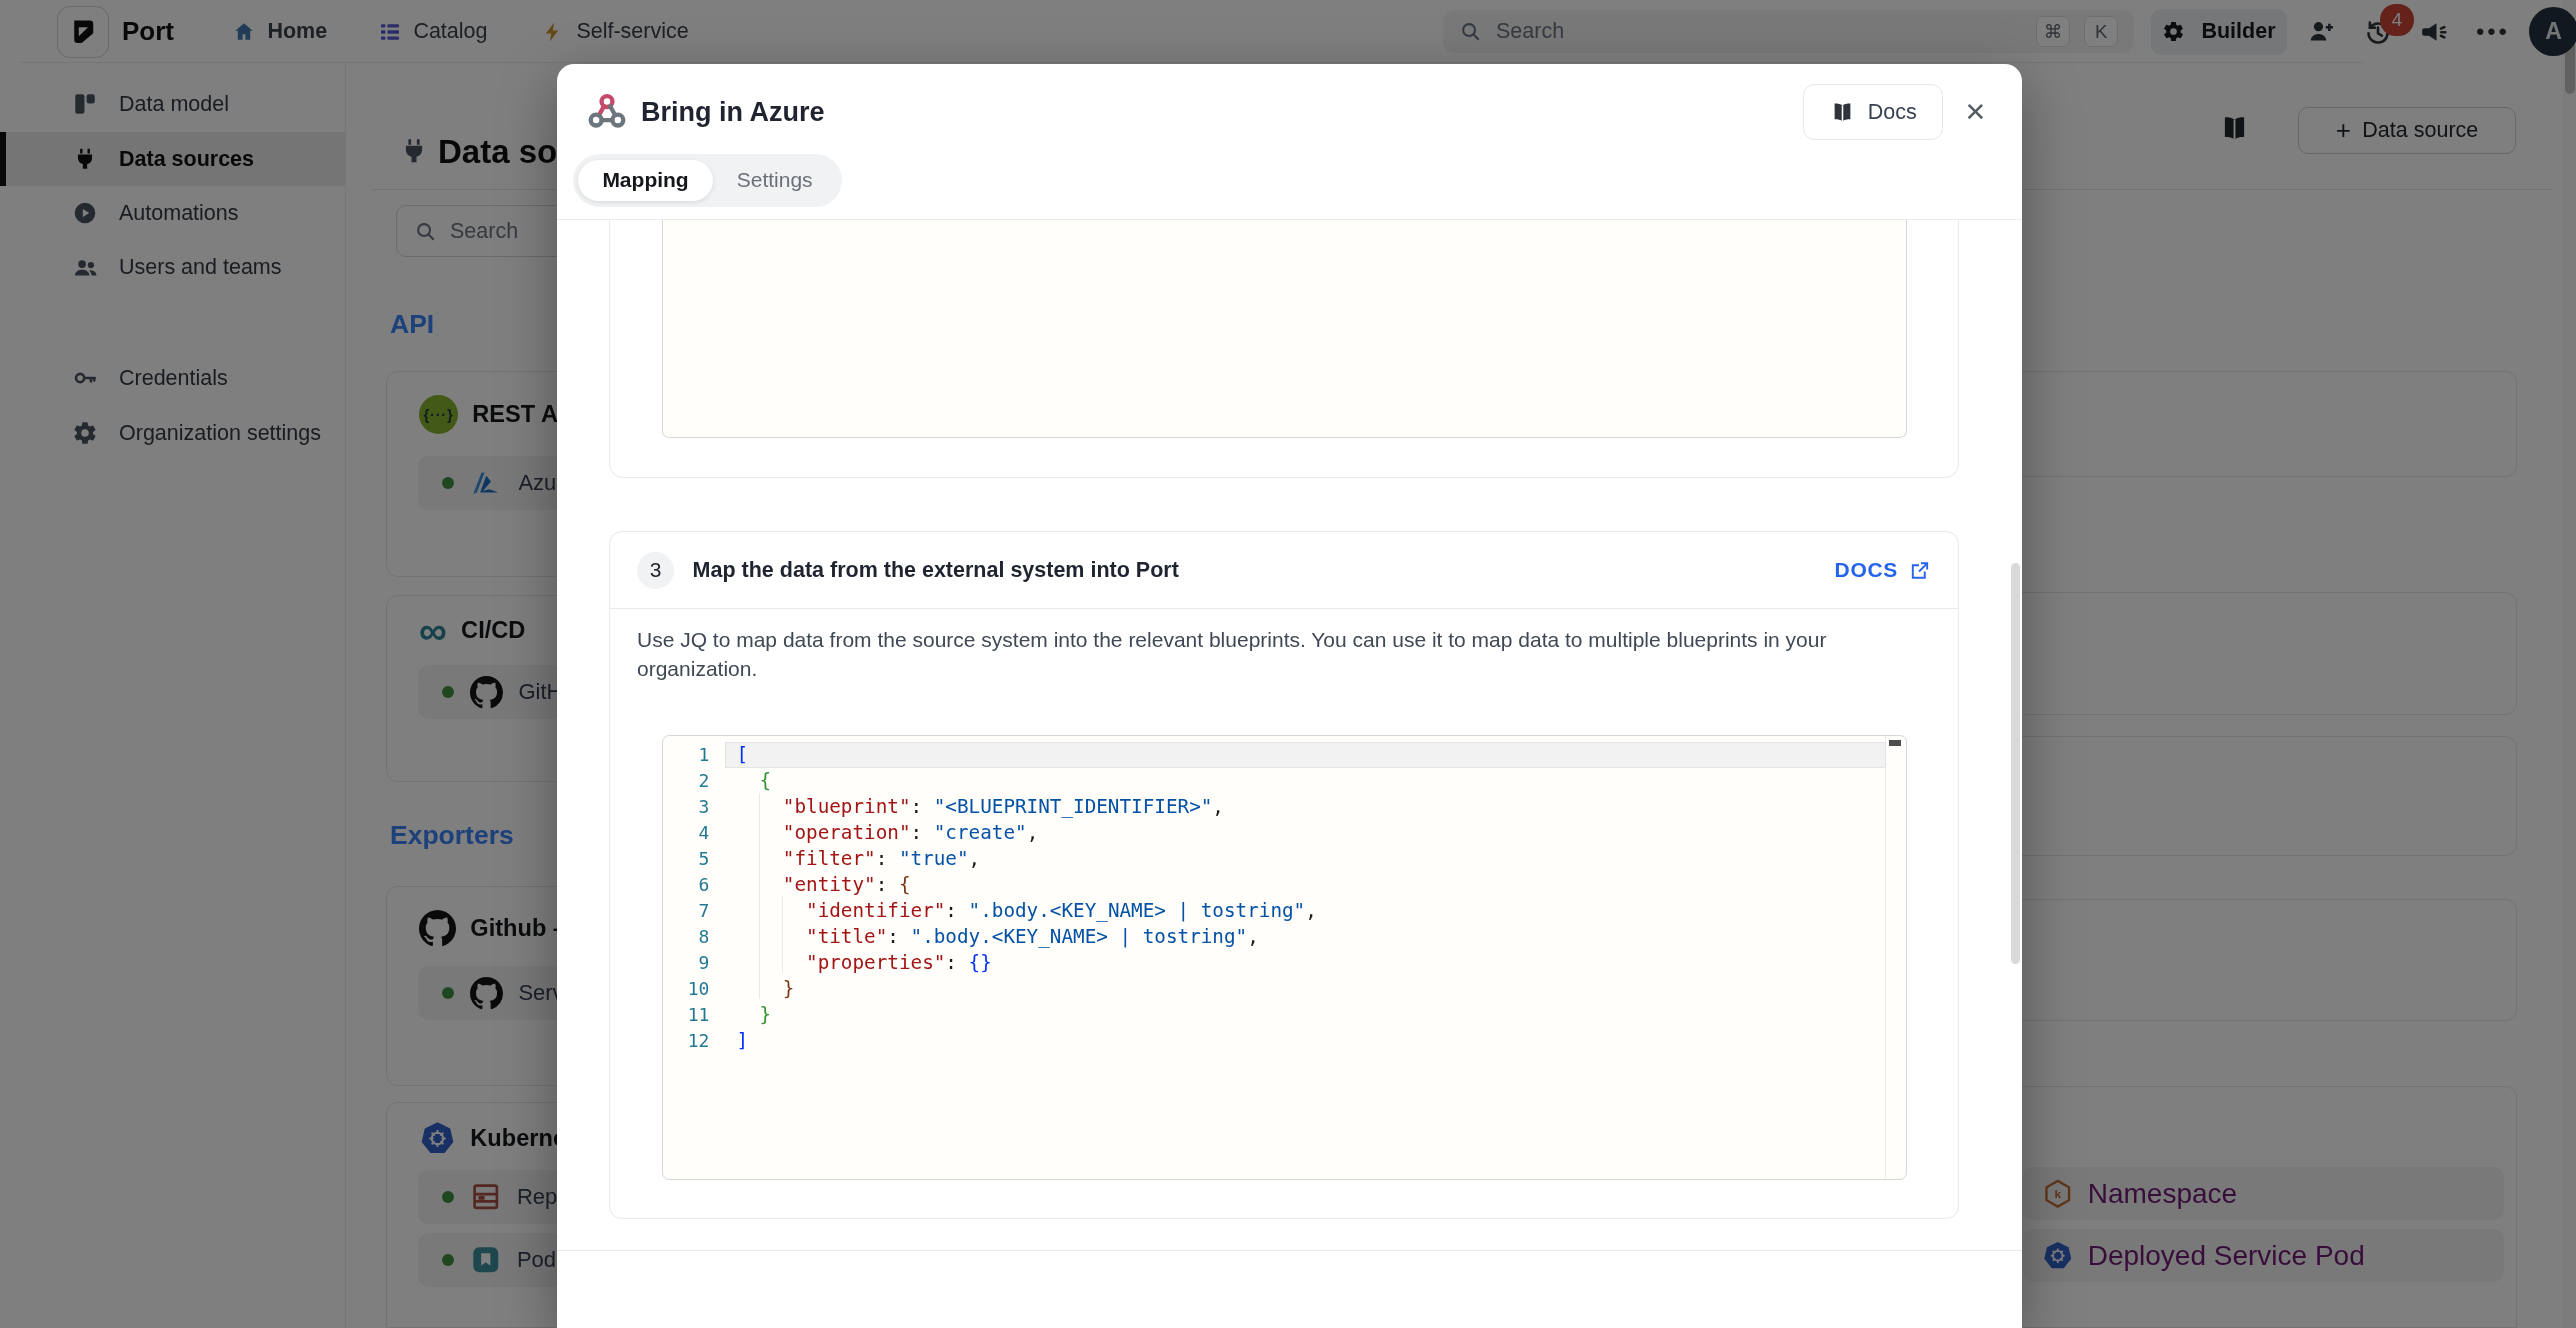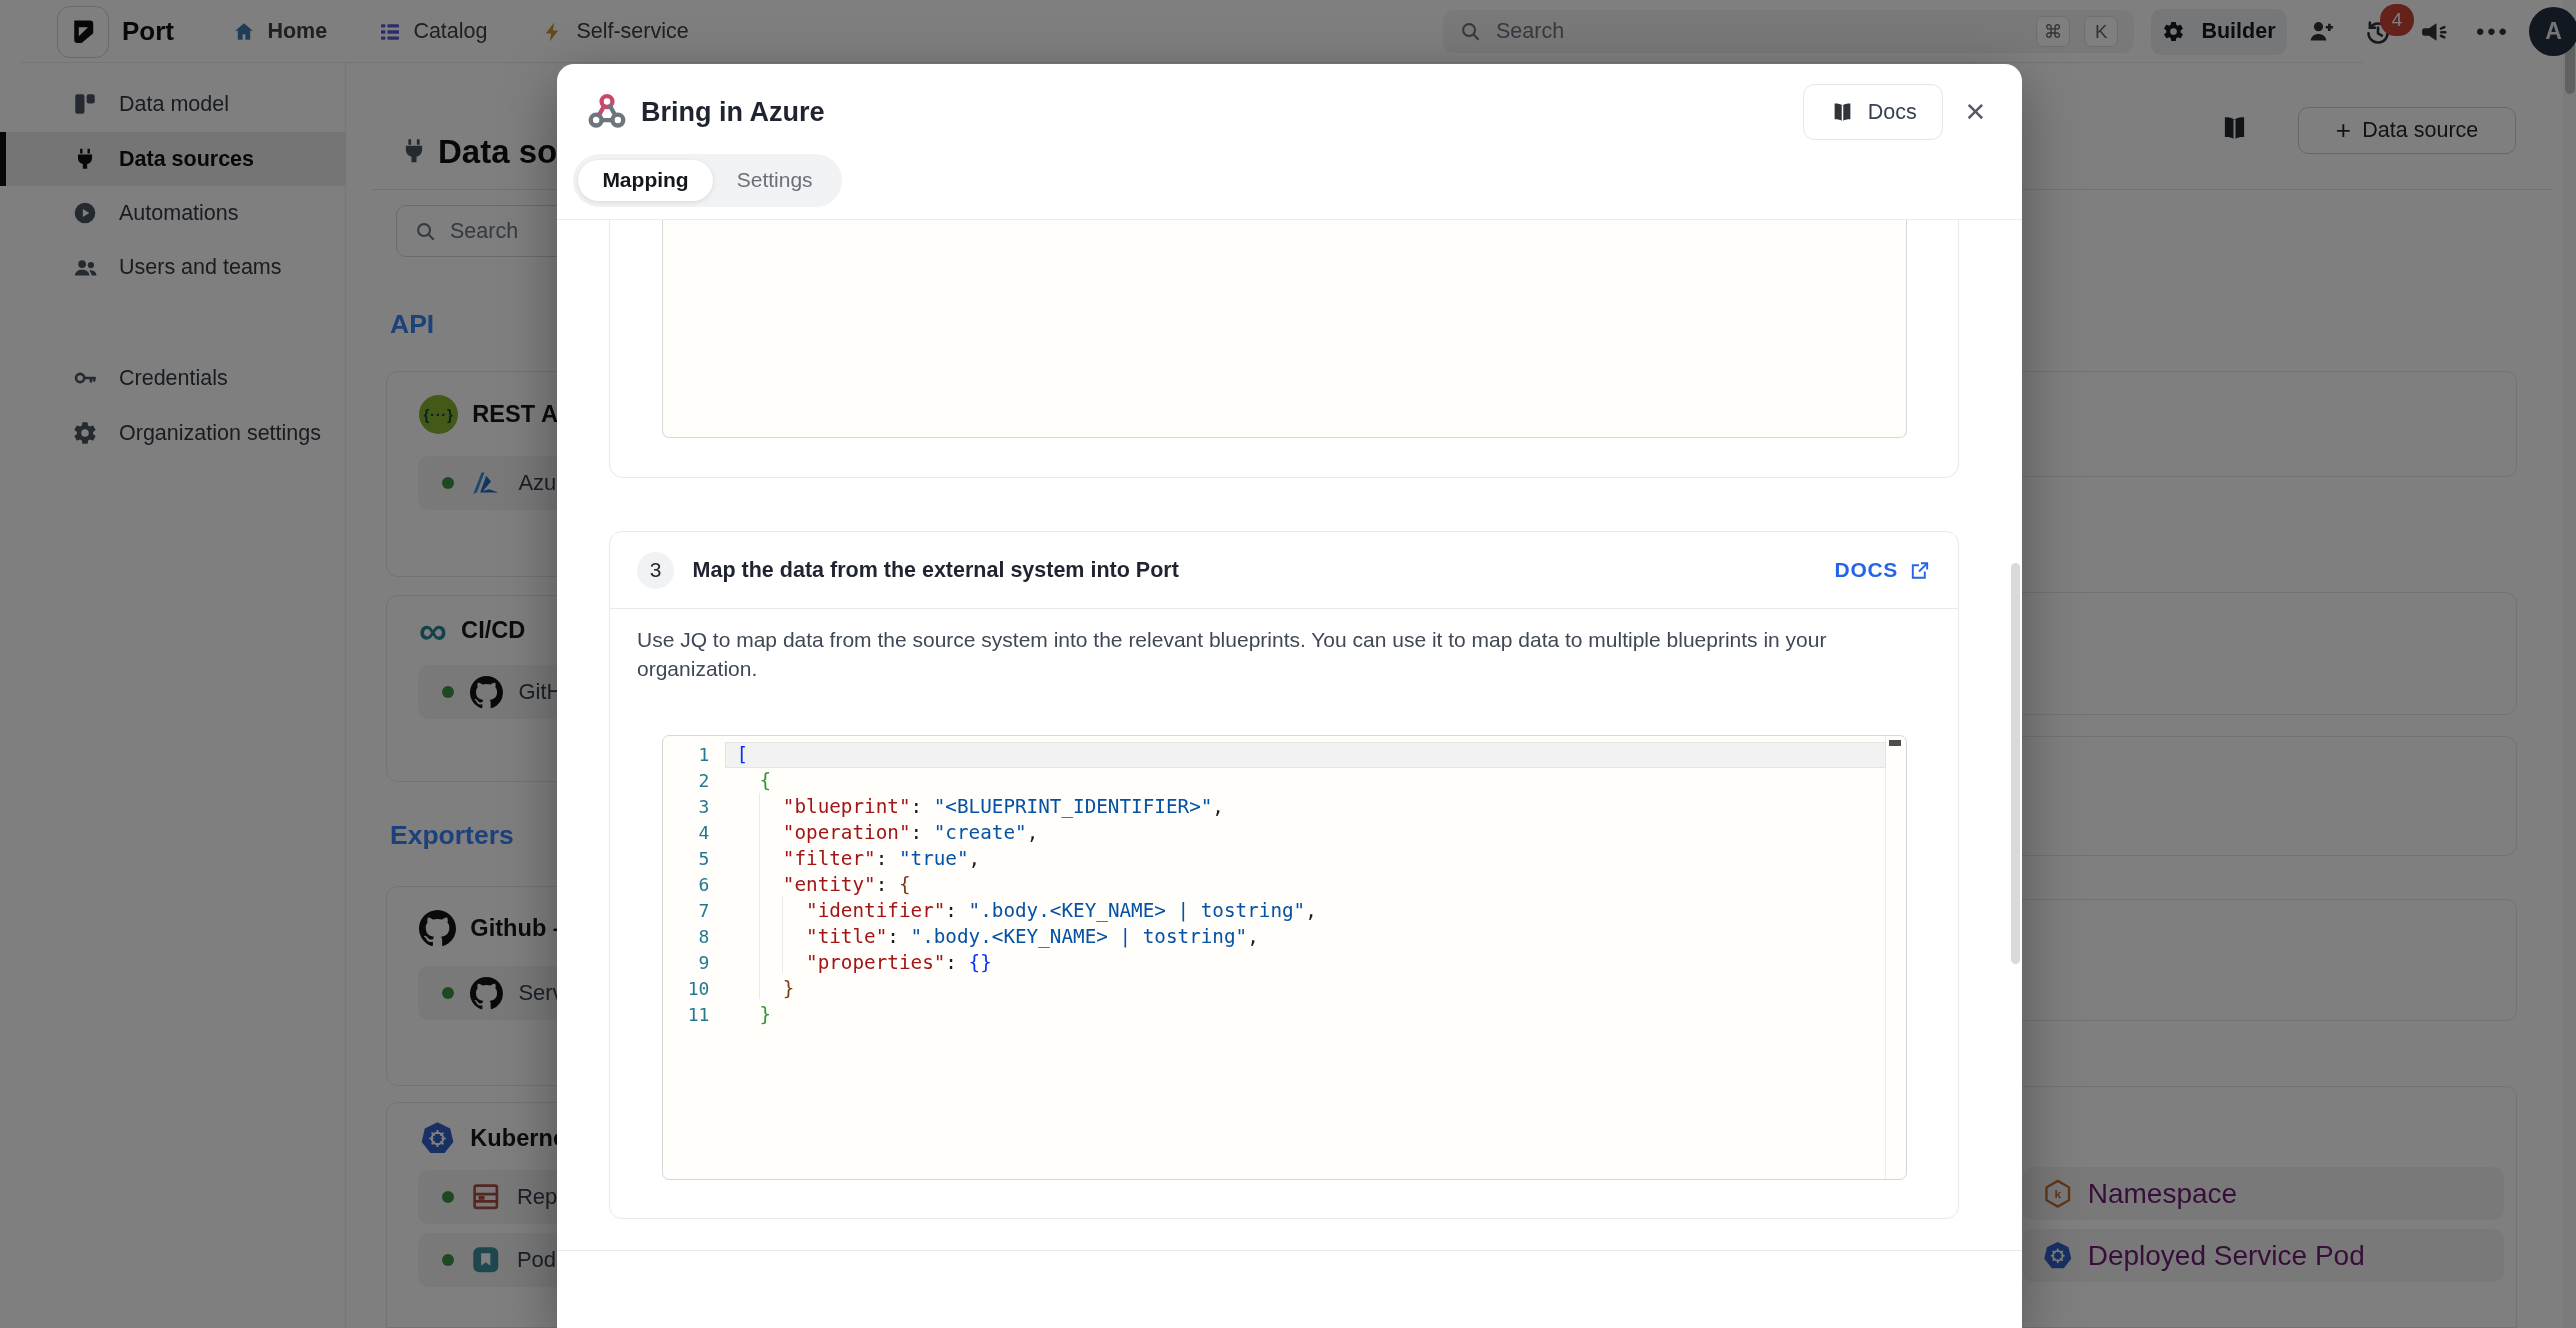--- a/index.html
+++ b/index.html
@@ -523,20 +523,24 @@
               <span class="cc"><span class="t-pl">      </span><span class="t-key">"properties"</span><span class="t-pn">: </span><span class="t-b1">{}</span></span>
             </div>
           <div class="cl">
               <span class="ln">10</span>
               <span class="cc"><span class="t-pl">    </span><span class="t-b3">}</span></span>
             </div>
           <div class="cl">
               <span class="ln">11</span>
               <span class="cc"><span class="t-pl">  </span><span class="t-b2">}</span></span>
             </div>
+          <div class="cl">
+              <span class="ln">12</span>
+              <span class="cc"><span class="t-b1">]</span></span>
+            </div>
         </div>
         <div class="mm-div"></div>
         <div class="mm-dash"></div>
       </div>
     </div>
 
     <div class="m-footer-line"></div>
     <div class="m-scroll-thumb"></div>
   </div>
 

